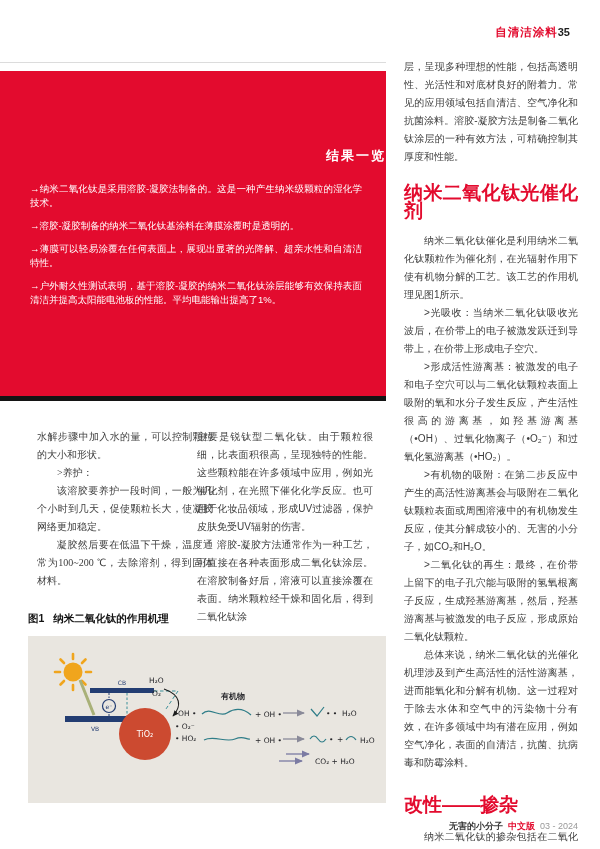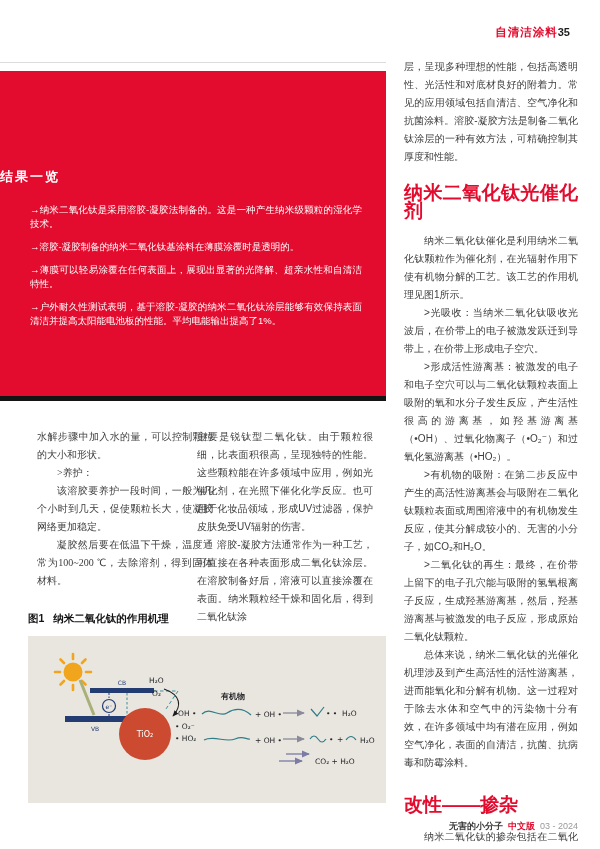--- a/index.html
+++ b/index.html
@@ -8,21 +8,21 @@
 
   
   .page-header{position:absolute;top:25px;right:30px;display:flex;align-items:baseline;}
   .topic{color:#e30b2e;font-weight:bold;font-size:11.5px;letter-spacing:1px;}
   .pagenum{color:#1e1e1e;font-weight:bold;font-size:11px;}
 
   .top-rule{position:absolute;left:0;top:62px;width:386px;height:1px;background:#dcdcdc;}
 
   
   .results-box{position:absolute;left:0;top:71px;width:386px;height:325px;background:#e30b2e;border-bottom:5px solid #141414;box-sizing:content-box;}
-  .results-title{margin:97px 0 0;text-align:left;color:#fff;font-size:13px;font-weight:bold;letter-spacing:2px;}
+  .results-title{margin:76px 0 0;text-align:right;color:#fff;font-size:13px;font-weight:bold;letter-spacing:2px;}
   .results-bullets{margin:17px 24px 0 30px;}
   .results-bullets p{margin:0 0 9px;color:#fff;font-size:9.5px;line-height:14px;text-align:justify;}
 
   
   .col{position:absolute;color:#3d3d3d;font-size:10px;line-height:18px;text-align:justify;}
   .col p{margin:0;}
   p.ind{text-indent:2em;}
   .col-left{left:37px;top:428px;width:176px;font-family:Liberation Serif, serif;}
   .col-mid{left:197px;top:428px;width:176px;}
   .col-right{left:404px;top:58px;width:174px;}

